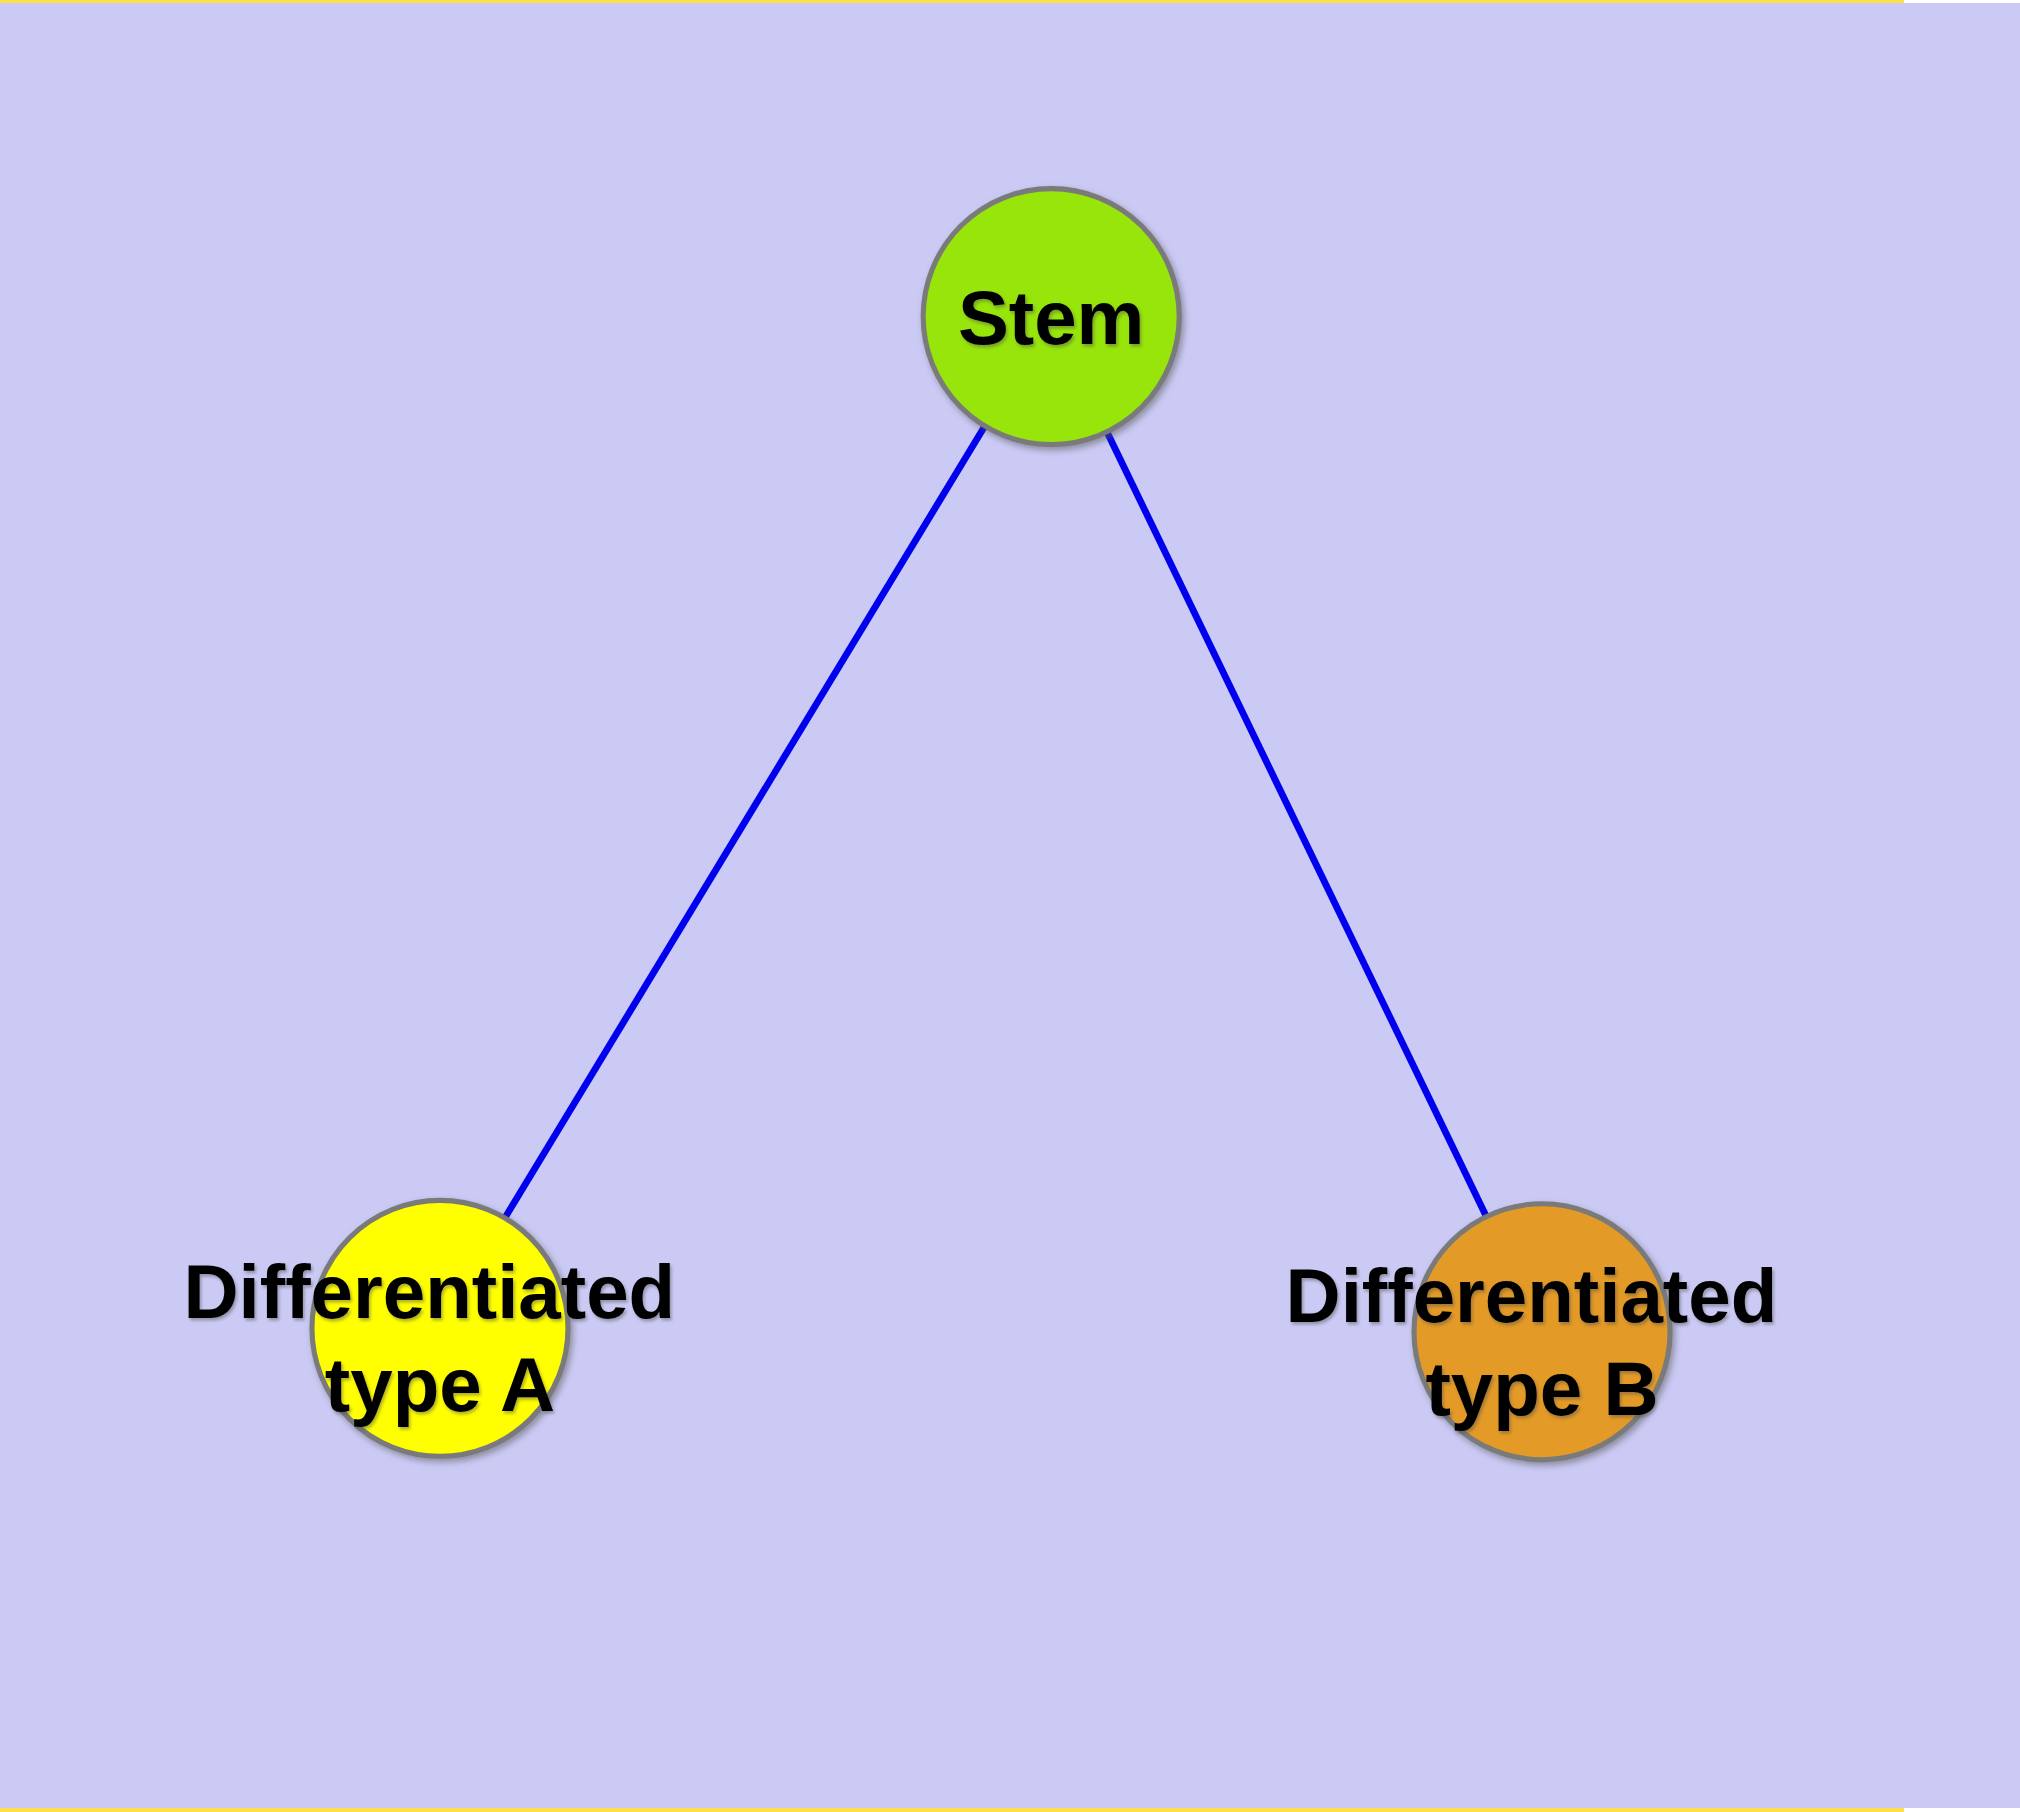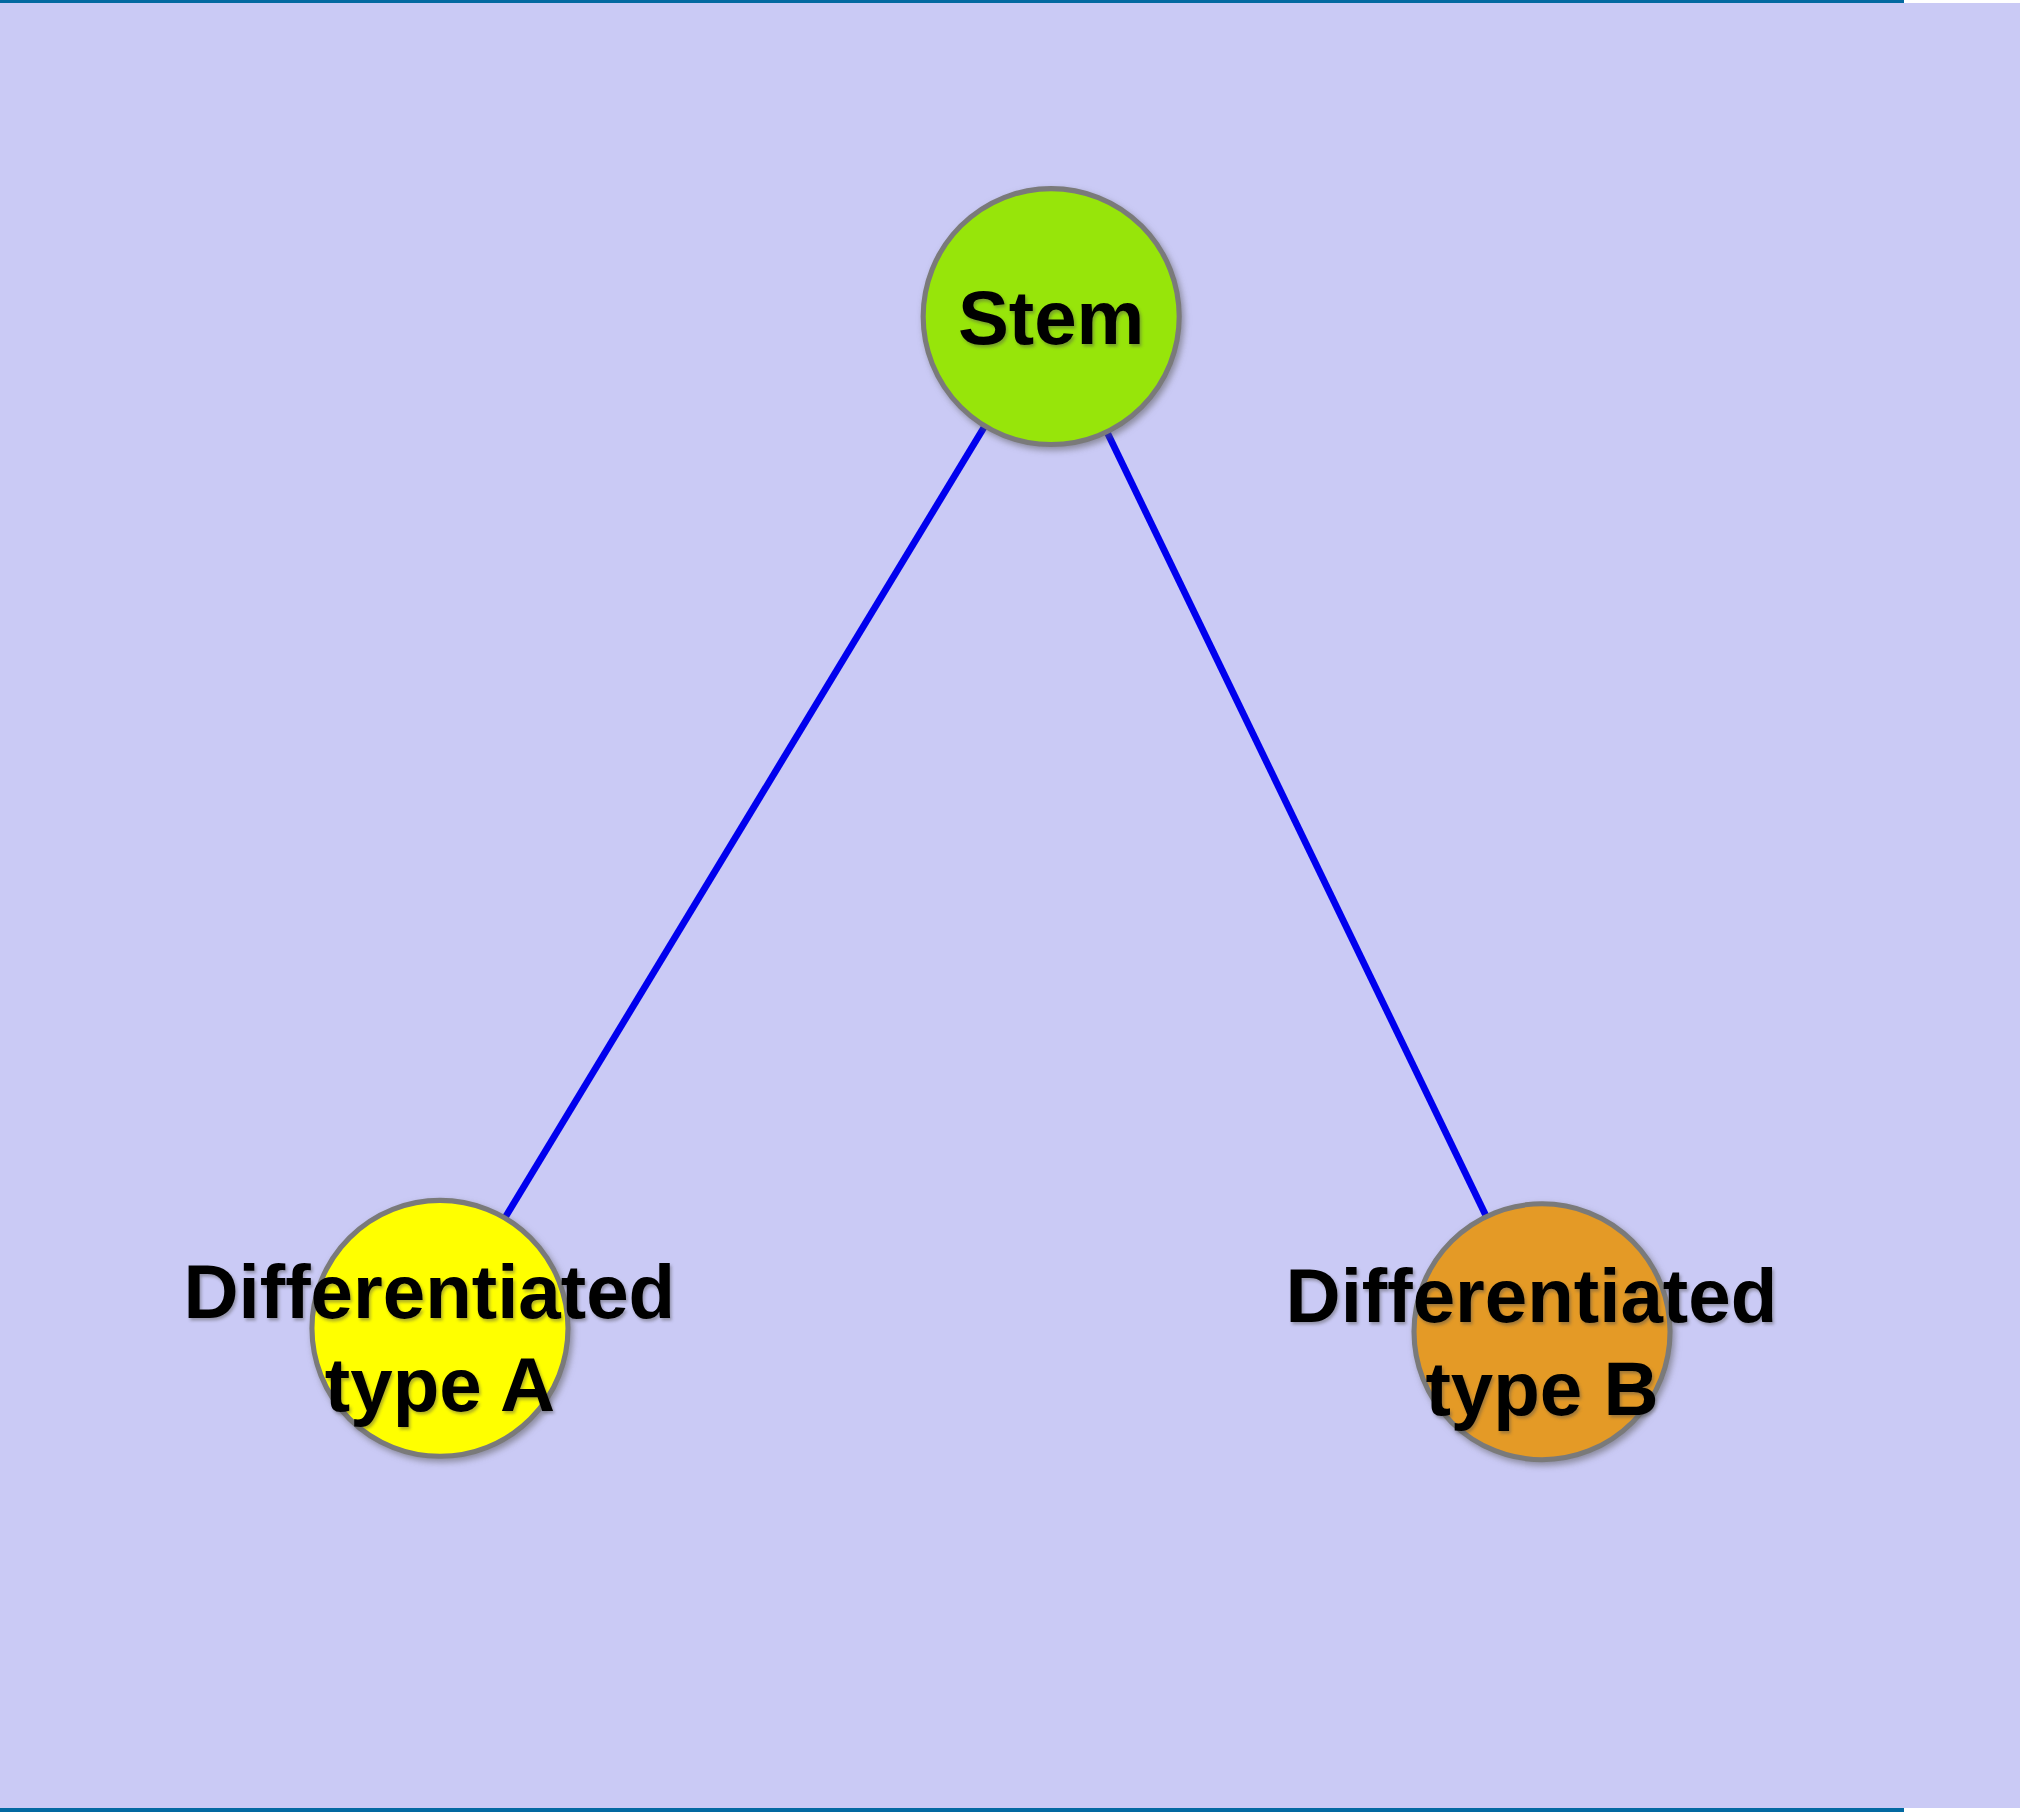--- a/index.html
+++ b/index.html
@@ -8,21 +8,21 @@
     background: #ffffff;
     width: 2021px;
     height: 1812px;
     overflow: hidden;
     font-family: "Liberation Sans", sans-serif;
   }
   #page {
     position: relative;
     width: 1904px;
     height: 1812px;
-    background: #0369a1;
+    background: #fde047;
   }
   #graph-canvas {
     position: absolute;
     left: 0;
     top: 3.4px;
     width: 2021px;
     height: 1805px;
   }
   svg { display: block; width: 100%; height: 100%; }
   .edge {

